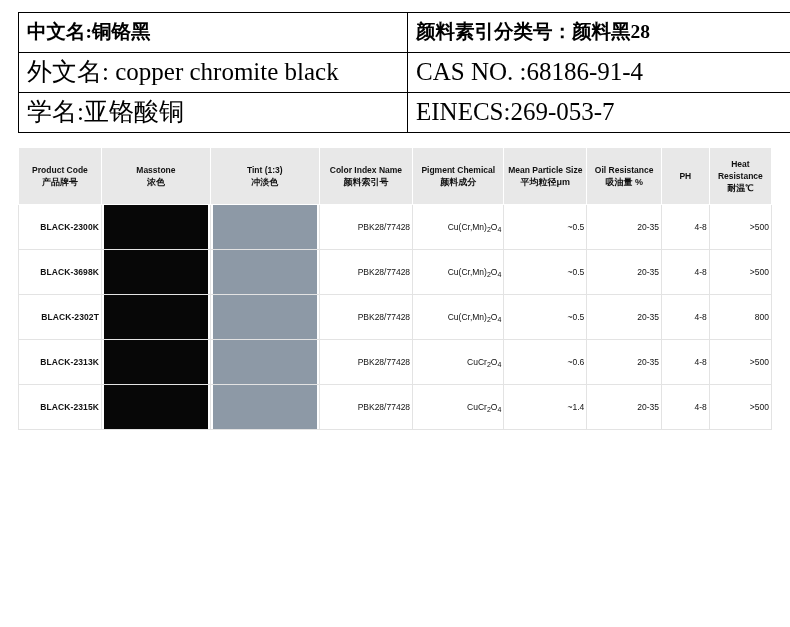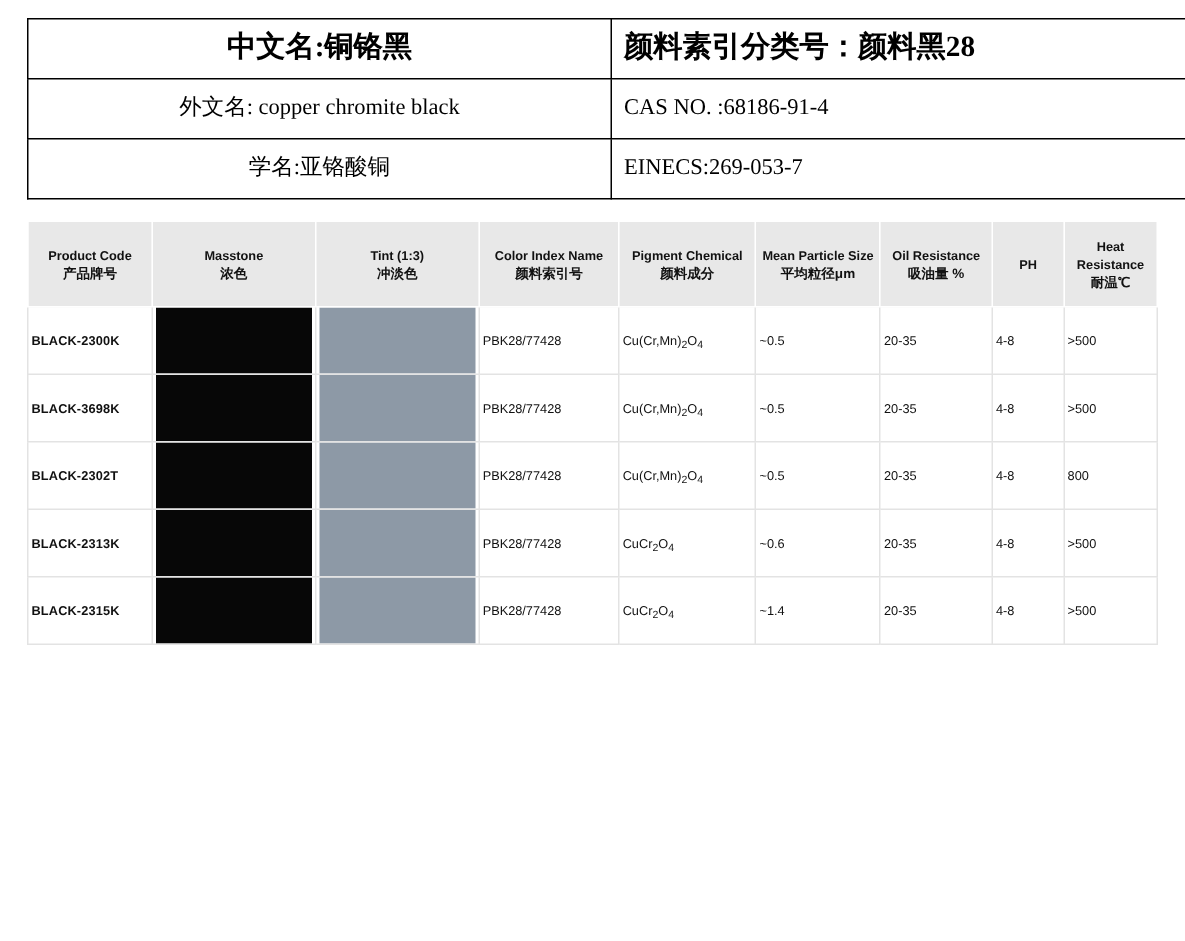--- a/index.html
+++ b/index.html
@@ -35,30 +35,30 @@
   
   .info-table {
     margin: 12px 18px 0 18px;
     width: 754px;
     border-collapse: collapse;
     table-layout: fixed;
   }
   .info-table td {
     border: 1px solid #000;
     padding: 7px 8px 8px 8px;
-    font-size: 15px;
+    font-size: 25px;
     line-height: 24px;
     vertical-align: middle;
     font-family: "Liberation Serif", serif;
   }
   .info-table tr:first-child td {
     font-weight: bold;
     font-size: 19.5px;
   }
-  .info-table td.col-left { width: 372px; text-align: center; }
+  .info-table td.col-left { width: 372px; }
   .info-table td.col-right { width: 380px; }
   .latin { font-size: 19px; }
 
   
   .product-wrap {
     margin: 14px 12px 0 18px;
     width: 748px;
   }
   table.product {
     width: 754px;
@@ -79,21 +79,21 @@
     vertical-align: middle;
   }
   table.product th .cn {
     display: block;
     font-size: 9px;
     font-weight: bold;
   }
   table.product td {
     border: 1px solid #e3e3e3;
     font-size: 8.5px;
-    text-align: left;
+    text-align: right;
     vertical-align: middle;
     height: 44px;
     padding: 0 2px;
     color: #111;
     background: #fff;
   }
   table.product td.code {
     font-weight: bold;
     font-size: 8.5px;
     letter-spacing: 0.1px;

